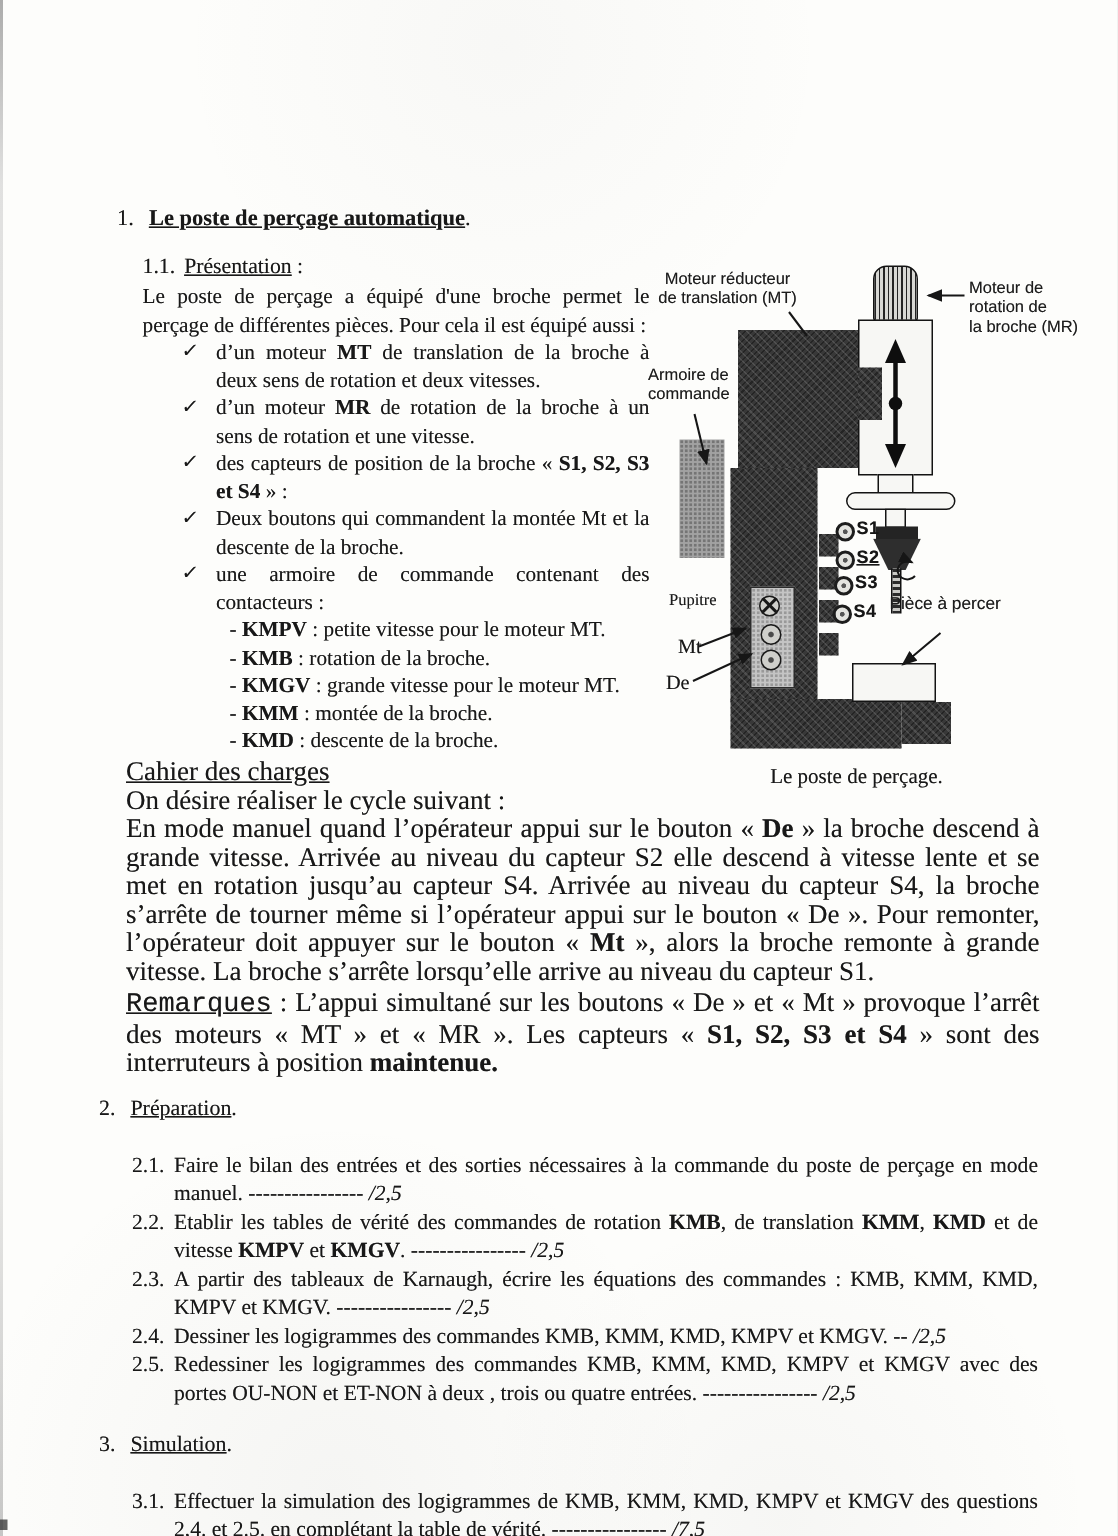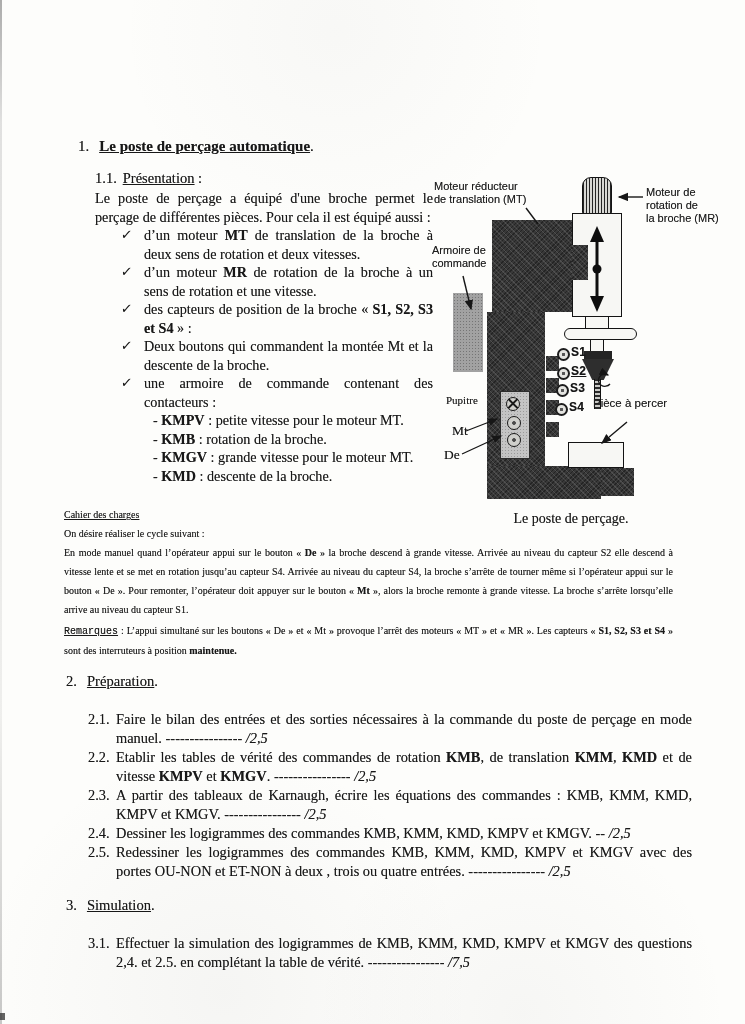--- a/index.html
+++ b/index.html
@@ -33,21 +33,21 @@
   .leftcol { margin-left:95px; width:338px; min-height:316px;
     font-size:14.2px; line-height:18.5px; }
   .intro { text-align:justify; }
   .bullets { margin-left:26px; margin-top:0; }
   .bullet { position:relative; padding-left:23px; text-align:justify; }
   .bullet .check { position:absolute; left:0; top:0; font-size:13px; font-weight:bold;
     font-family:"DejaVu Sans", sans-serif; transform:skewX(-8deg); }
   .contactors { margin-left:58px; }
   .contactor { white-space:nowrap; }
 
-  .fw { margin-left:64px; width:609px; font-size:10px; line-height:19px; }
+  .fw { margin-left:84px; width:609px; font-size:18px; line-height:19px; }
   .cahier-title { text-decoration:underline; }
   .just { text-align:justify; }
   .remark { margin-top:2px; }
 
   .sechead { margin-left:66px; margin-top:13px; font-size:14.6px; display:flex; gap:10px; }
   .sechead .ttl { text-decoration:underline; }
   .pitems { margin-left:88px; width:604px; margin-top:20px; font-size:14.4px; line-height:19px; }
   .pitem { position:relative; padding-left:28px; text-align:justify; }
   .pitem .num { position:absolute; left:0; top:0; }
 
@@ -153,21 +153,21 @@
       <path d="M36,261 L67,249" stroke="#161616" stroke-width="1.3" fill="none" marker-end="url(#ah)"></path>
       <path d="M32,284 L71,266" stroke="#161616" stroke-width="1.3" fill="none" marker-end="url(#ah)"></path>
       <path d="M197,252 L172,273" stroke="#161616" stroke-width="1.4" fill="none" marker-end="url(#ah)"></path>
       <line x1="167" y1="70" x2="167" y2="128" stroke="#0e0e0e" stroke-width="3"></line>
       <polygon points="160,72 174,72 167,56" fill="#0e0e0e"></polygon>
       <polygon points="160,126 174,126 167,142" fill="#0e0e0e"></polygon>
       <circle cx="167" cy="99" r="4.5" fill="#0e0e0e"></circle>
       <path d="M180,214 a6.5,6 0 1 1 -2,-9" stroke="#161616" stroke-width="1.3" fill="none" marker-end="url(#ah)"></path>
     </svg>
 
-    <div class="abs dlabel" style="left:4px;top:10px;width:102px;">Moteur réducteur
+    <div class="abs dlabel" style="left:4px;top:10px;width:102px;text-align:center;">Moteur réducteur
 de translation (MT)</div>
     <div class="abs dlabel" style="left:216px;top:16px;width:84px;">Moteur de
 rotation de
 la broche (MR)</div>
     <div class="abs dlabel" style="left:2px;top:74px;width:66px;">Armoire de
 commande</div>
     <div class="abs dlabel" style="left:16px;top:224px;width:48px;font-family:Liberation Serif, serif;">Pupitre</div>
     <div class="abs serifl" style="left:22px;top:253px;">Mt</div>
     <div class="abs serifl" style="left:14px;top:277px;">De</div>
     <div class="abs dlabel" style="left:163px;top:227px;width:110px;font-size:11.5px;">Pièce à percer</div>
@@ -192,20 +192,21 @@
         <div class="bullet"><span class="check">✓</span><span><span>d’un moteur </span><span class="b">MT</span><span> de translation de la broche à deux sens de rotation et deux vitesses.</span></span></div>
         <div class="bullet"><span class="check">✓</span><span><span>d’un moteur </span><span class="b">MR</span><span> de rotation de la broche à un sens de rotation et une vitesse.</span></span></div>
         <div class="bullet"><span class="check">✓</span><span><span>des capteurs de position de la broche «  </span><span class="b">S1, S2, S3 et S4</span><span> » :</span></span></div>
         <div class="bullet"><span class="check">✓</span><span><span>Deux boutons qui commandent la montée Mt et la descente de la broche.</span></span></div>
         <div class="bullet"><span class="check">✓</span><span><span>une armoire de commande contenant des contacteurs :</span></span></div>
       </div>
       <div class="contactors">
         <div class="contactor"><span>- </span><span class="b">KMPV</span><span> : petite vitesse pour le moteur MT.</span></div>
         <div class="contactor"><span>- </span><span class="b">KMB</span><span> : rotation de la broche.</span></div>
         <div class="contactor"><span>- </span><span class="b">KMGV</span><span> : grande vitesse pour le moteur MT.</span></div>
+        <div class="contactor"><span>- </span><span class="b">KMM</span><span> : montée de la broche.</span></div>
         <div class="contactor"><span>- </span><span class="b">KMD</span><span> : descente de la broche.</span></div>
       </div>
     </div>
 
     <div class="fw">
       <div class="cahier-title">Cahier des charges</div>
       <div>On désire réaliser le cycle suivant :</div>
       <div class="just"><span>En mode manuel quand l’opérateur appui sur le bouton « </span><span class="b">De</span><span> » la broche descend à grande vitesse. Arrivée au niveau du capteur S2 elle descend à vitesse lente et se met en rotation jusqu’au capteur S4. Arrivée au niveau du capteur S4, la broche s’arrête de tourner même si l’opérateur appui sur le bouton « De ». Pour remonter, l’opérateur doit appuyer sur le bouton « </span><span class="b">Mt</span><span> », alors la broche remonte à grande vitesse. La broche s’arrête lorsqu’elle arrive au niveau du capteur S1.</span></div>
       <div class="just remark"><span class="u">Remarques</span><span> : L’appui simultané sur les boutons « De » et « Mt » provoque l’arrêt des moteurs « MT » et « MR ». Les capteurs « </span><span class="b">S1, S2, S3 et S4</span><span> » sont des interruteurs à position </span><span class="b">maintenue.</span></div>
     </div>

